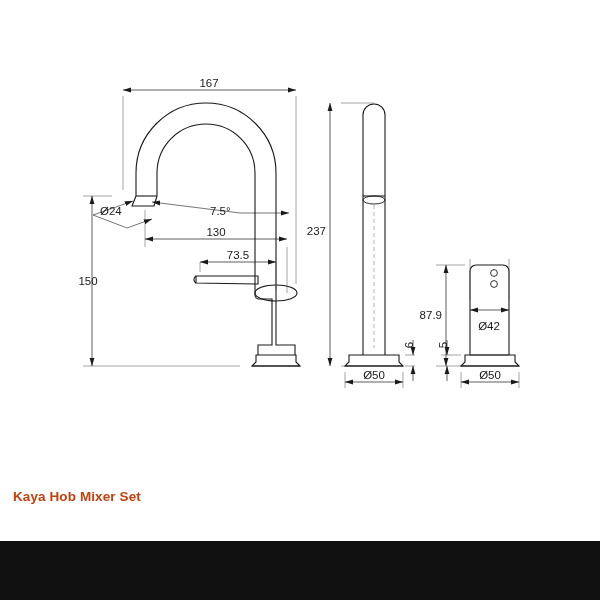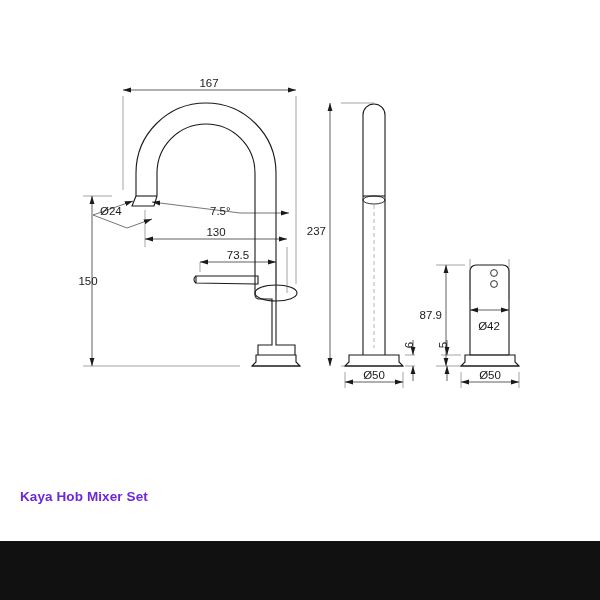--- a/index.html
+++ b/index.html
@@ -22,26 +22,26 @@
   }
   #drawing {
     position: absolute;
     left: 0;
     top: 0;
     width: 600px;
     height: 540px;
   }
   #product-title {
     position: absolute;
-    left: 20px;
+    left: 13px;
     top: 489px;
     font-size: 13.5px;
     font-weight: bold;
     letter-spacing: 0.1px;
-    color: #6d28d9;
+    color: #c2410c;
   }
   #footer-bar {
     position: absolute;
     left: 0;
     top: 541px;
     width: 600px;
     height: 59px;
     background: #111111;
   }
   .dim-text {

